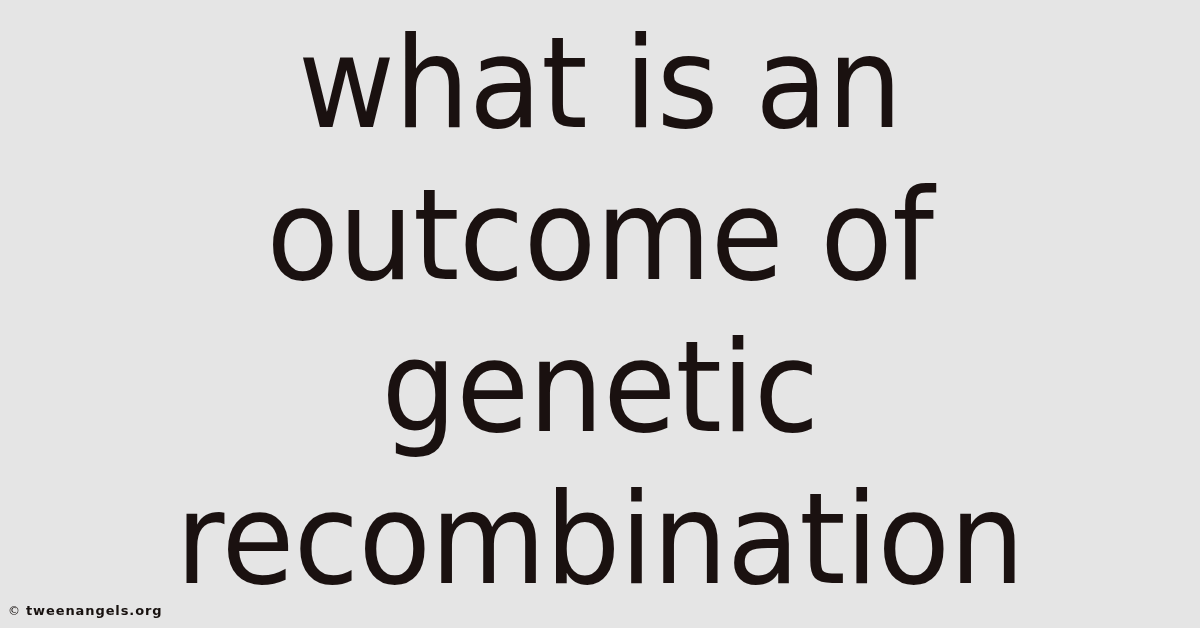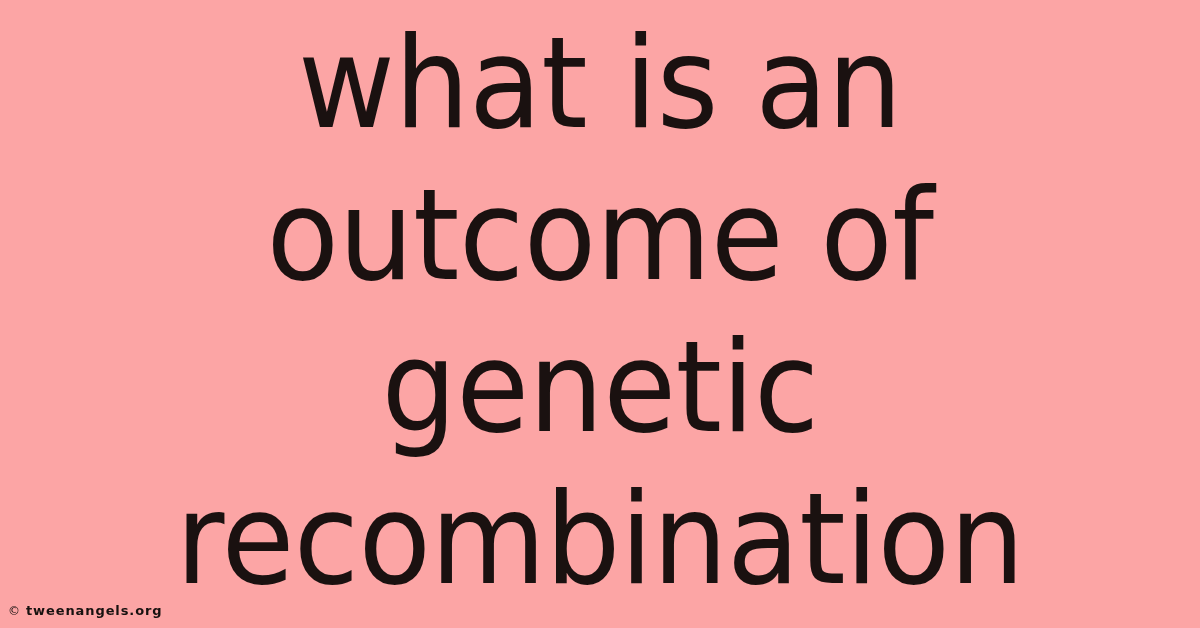--- a/index.html
+++ b/index.html
@@ -12,21 +12,21 @@
     height: 628px;
     background: #ffffff;
     font-family: "DejaVu Sans", sans-serif;
     overflow: hidden;
   }
 
   #card {
     position: relative;
     width: 1200px;
     height: 628px;
-    background: #fca5a5;
+    background: #e5e5e5;
     box-sizing: border-box;
     overflow: hidden;
   }
 
   #headline {
     position: absolute;
     left: 0;
     top: 0;
     width: 1200px;
     height: 628px;

